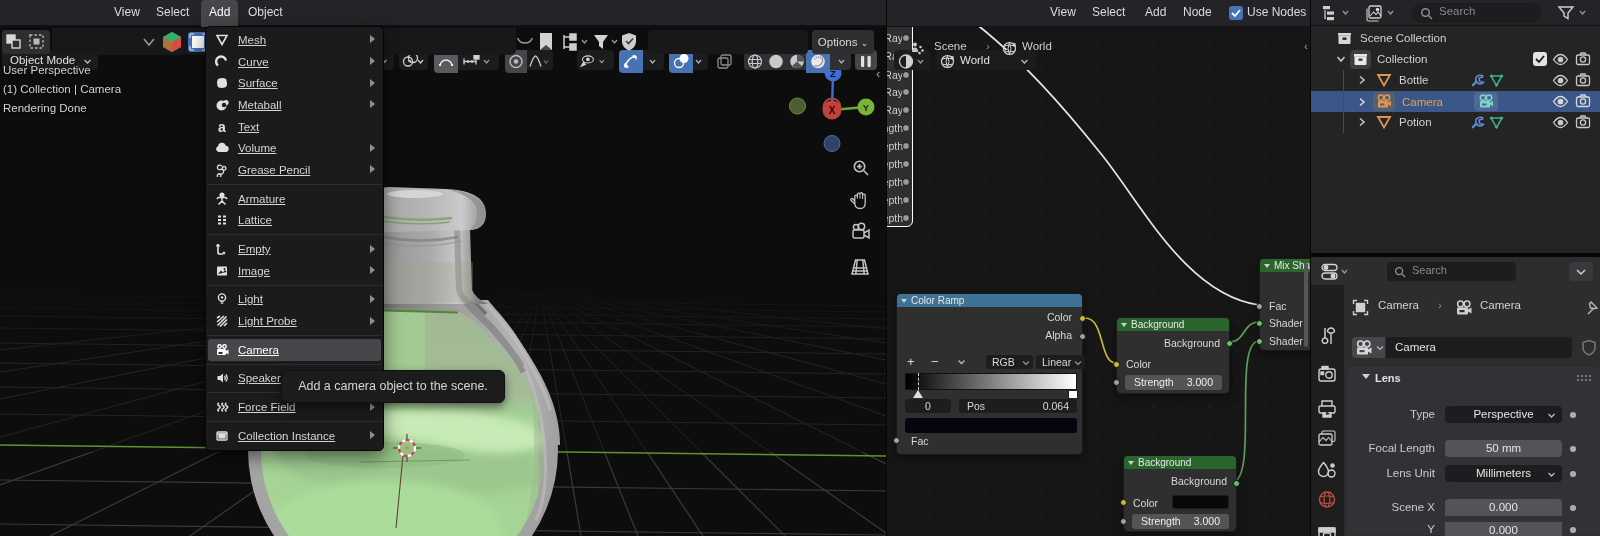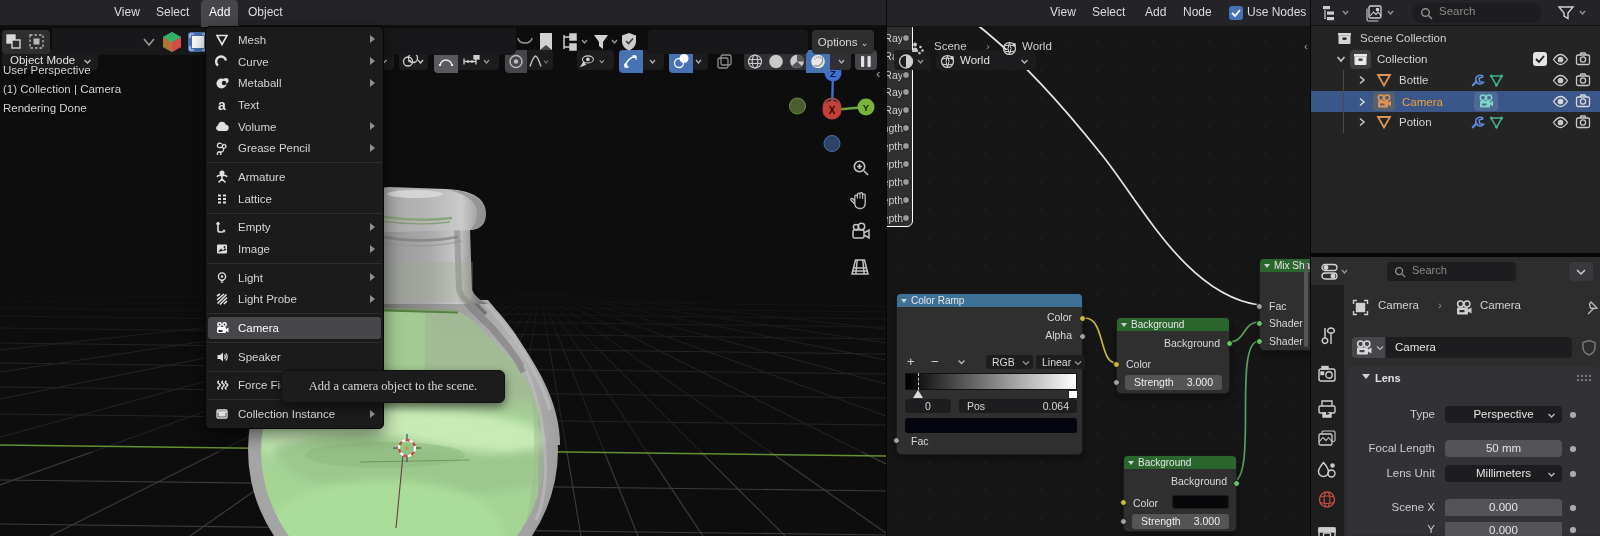--- a/index.html
+++ b/index.html
@@ -16,28 +16,28 @@
   #vp-h1 .wgt, #ne-h .wgt { height:20px !important; line-height:20px !important;margin-top:48px; }
   #vp-h1 .wgt span, #ne-h .wgt span { line-height:20px !important; }
   #vp-h1 { border-bottom:2px solid #101010; }
   .hmenu { line-height:24px !important; }
   #vp-h2-l { left:2px; top:30px; width:48px; height:24px; background:#2e2e2e; border-radius:4px; }
   #vp-options { left:812px; top:30px; width:62px; height:24px; background:#2e2e2e; border-radius:4px; color:#d7d7d7; font-size:11.5px; text-align:center; line-height:24px; }
   .vptext { position:absolute; left:3px; color:#d4d4d4; font-weight:normal; font-size:11.5px; text-shadow:0 1px 2px #000; }
 
   
   #addmenu { left:205px; top:26px; width:179px; background:#1b1b1b; border:1px solid #060606; border-radius:5px; box-shadow:0 6px 18px rgba(0,0,0,.5); padding-top:2px; }
-  .mi { position:relative; height:21.7px; display:flex; align-items:center; padding-left:9px; color:#d4d4d4; font-size:11.5px; }
+  .mi { position:relative; height:21.7px; display:flex; align-items:center; padding-left:9px; color:#d4d4d4; font-size:11.5px;text-decoration:underline; }
   .mi svg { width:14px; height:14px; margin-right:9px; flex:none; }
   .mi .sub { position:absolute; right:8px; top:50%; margin-top:-4.5px; width:0; height:0; border-left:5px solid #909090; border-top:4.5px solid transparent; border-bottom:4.5px solid transparent; }
   .mi.hl { background:#47474b; border-radius:3px; margin:0 2px; padding-left:7px; color:#fff; }
   .msep { height:7px; position:relative; }
   .msep:after { content:""; position:absolute; left:1px; right:1px; top:3px; border-top:1px solid #2d2d2d; }
 
-  #tooltip { left:281px; top:370px; width:224px; height:33px; background:#1c1c1c; border:1px solid #111; border-radius:6px; color:#d6d6d6; font-size:12.5px; text-align:center; line-height:31px; box-shadow:0 4px 10px rgba(0,0,0,.5);font-family:Liberation Serif, serif; }
+  #tooltip { left:281px; top:370px; width:224px; height:33px; background:#1c1c1c; border:1px solid #111; border-radius:6px; color:#d6d6d6; font-size:12.5px; text-align:center; line-height:31px; box-shadow:0 4px 10px rgba(0,0,0,.5); }
 
   
   #ne { left:887px; top:0; width:423px; height:536px; background:#161616; overflow:hidden;
         background-image:radial-gradient(#1f1f1f 1px, transparent 1.3px); background-size:28px 28px; }
   #ne-h { position:absolute; left:0; top:0; width:423px; height:27px; background:#242428; border-bottom:1px solid #131313; }
 
   .node { position:absolute; background:#2f2f2f; border:1px solid #191919; border-radius:5px; font-size:10.5px; color:#d8d8d8; box-shadow:0 4px 10px rgba(0,0,0,.4); }
   .nhead { height:13px; border-radius:4px 4px 0 0; display:flex; align-items:center; padding-left:4px; font-size:10px; color:#e6e6e6; }
   .chev { width:0; height:0; border-top:4px solid #cfcfcf; border-left:3.5px solid transparent; border-right:3.5px solid transparent; margin-right:4px; }
   .sock { position:absolute; width:7px; height:7px; border-radius:50%; border:1px solid #111; }
@@ -423,20 +423,23 @@
     <div class="vptext" style="top:83px">(1) Collection | Camera</div>
     <div class="vptext" style="top:102px">Rendering Done</div>
     <div id="addmenu" class="abs">
       <div class="mi"><svg viewBox="0 0 14 14" fill="none">
             <path d="M2,2.5 L12,2.5 L7,11.5 Z" stroke="#e0e0e0" stroke-width="1.6"></path>
           </svg>Mesh<span class="sub"></span></div>
       <div class="mi"><svg viewBox="0 0 14 14" fill="none">
             <path d="M3,10.5 a5,5 0 1 1 8,-5" stroke="#e0e0e0" stroke-width="2.4"></path>
           </svg>Curve<span class="sub"></span></div>
       <div class="mi"><svg viewBox="0 0 14 14">
+            <path d="M3,3 Q8,1 11,3 Q13,8 11,11 Q6,13 3,11 Q1,6 3,3 Z M3,3 q3,3 0,8" fill="#e0e0e0"></path>
+          </svg>Surface<span class="sub"></span></div>
+      <div class="mi"><svg viewBox="0 0 14 14">
             <circle cx="6.5" cy="7.5" r="5" fill="#e0e0e0"></circle>
             <circle cx="11" cy="4.5" r="2.6" fill="#e0e0e0"></circle>
             <circle cx="9" cy="7" r="2.2" fill="#1b1b1b"></circle>
           </svg>Metaball<span class="sub"></span></div>
       <div class="mi"><svg viewBox="0 0 14 14">
             <text x="7" y="12" font-size="14" font-weight="bold" fill="#e0e0e0" text-anchor="middle" font-family="Liberation Sans">a</text>
           </svg>Text</div>
       <div class="mi"><svg viewBox="0 0 14 14">
             <path d="M4,11 a3,3 0 0 1 -1,-5.8 a4,4 0 0 1 7.8,-0.5 a3,3 0 0 1 -0.5,6.3 Z" fill="#e0e0e0"></path>
           </svg>Volume<span class="sub"></span></div>

